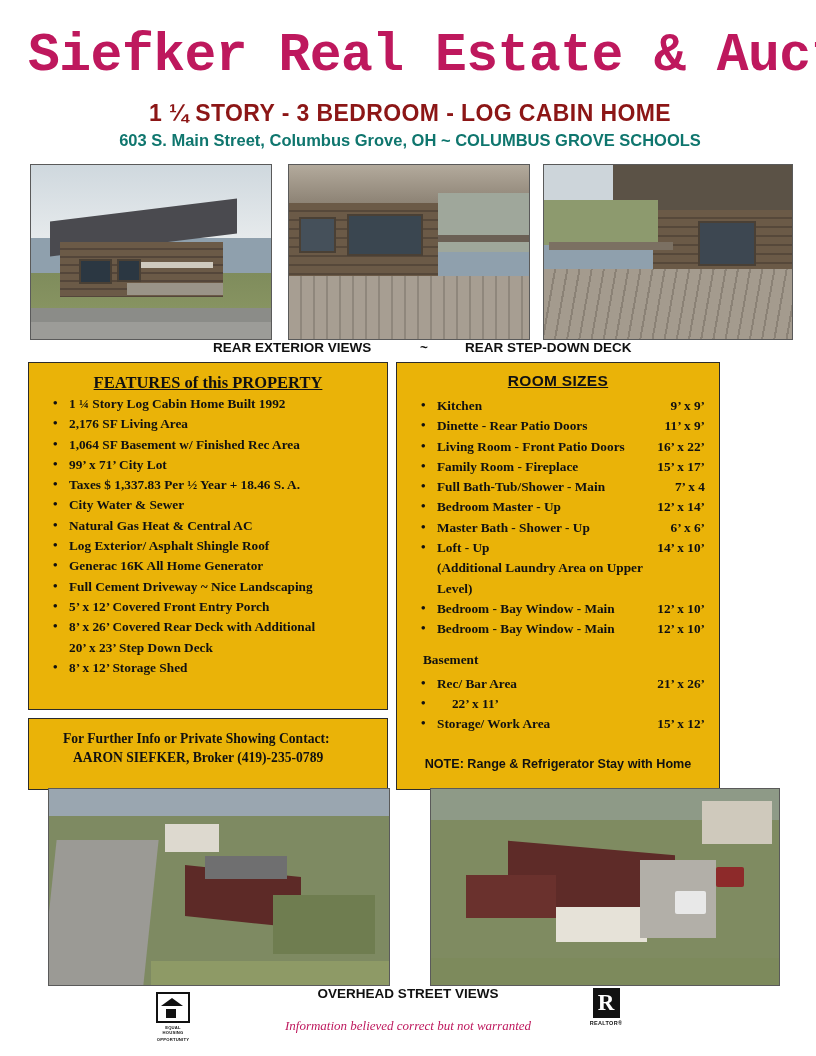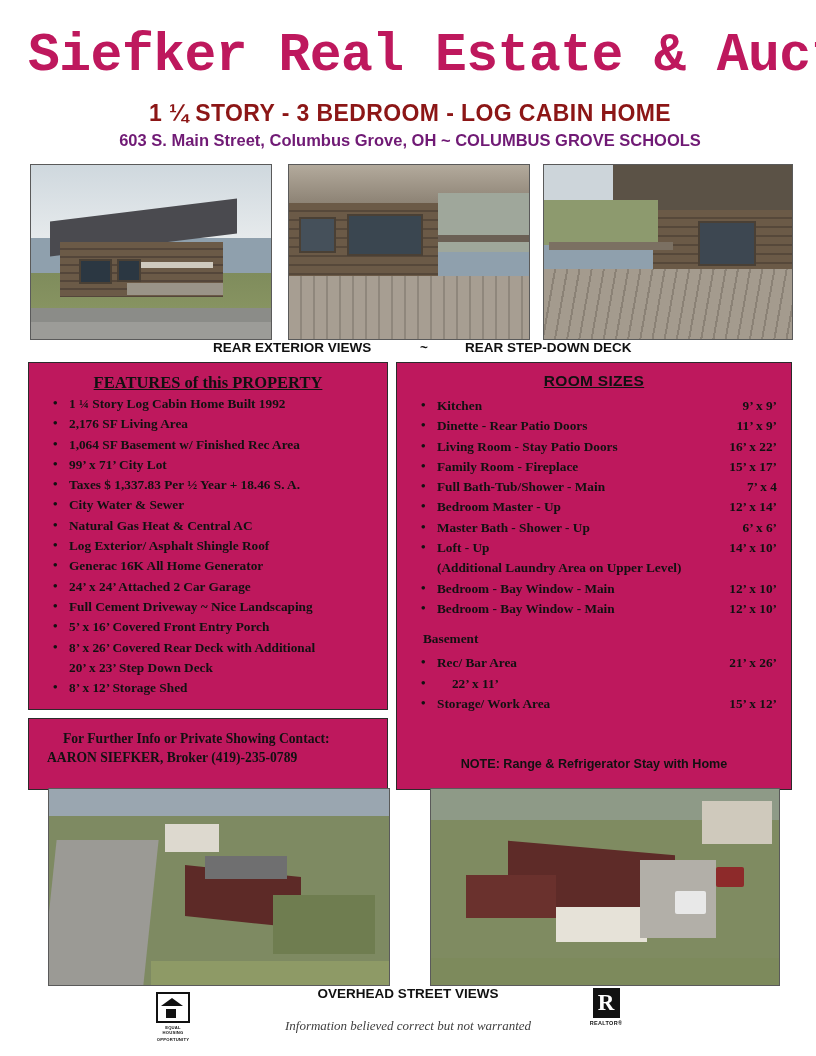--- a/index.html
+++ b/index.html
@@ -46,21 +46,21 @@
   }
   .subheadline {
     position: absolute;
     top: 131px;
     left: 28px;
     width: 764px;
     text-align: center;
     font-family: "Liberation Sans", sans-serif;
     font-weight: bold;
     font-size: 16.5px;
-    color: #701a75;
+    color: #0f766e;
     white-space: nowrap;
   }
 
   
   .photo {
     position: absolute;
     overflow: hidden;
     border: 1px solid #5a5a5a;
     background: #8fa0ad;
   }
@@ -81,26 +81,26 @@
     color: #111;
   }
   .cap-a { position: absolute; left: 183px; top: 0; }
   .cap-tilde { position: absolute; left: 390px; top: 0; }
   .cap-b { position: absolute; left: 435px; top: 0; }
 
   
   .box {
     position: absolute;
     border: 1px solid #2b2b2b;
-    background: #be185d;
+    background: #eab308;
     box-sizing: border-box;
   }
   .features-box { left: 28px; top: 362px; width: 360px; height: 348px; }
   .contact-box  { left: 28px; top: 718px; width: 360px; height: 72px; }
-  .rooms-box    { left: 396px; top: 362px; width: 396px; height: 428px; }
+  .rooms-box    { left: 396px; top: 362px; width: 324px; height: 428px; }
 
   .box-title {
     text-align: center;
     font-family: "Liberation Serif", serif;
     font-weight: bold;
     font-size: 16.5px;
     text-decoration: underline;
     margin-top: 10px;
   }
   .rooms-title {
@@ -184,21 +184,21 @@
   .contact-line1 {
     font-family: "Liberation Serif", serif;
     font-weight: bold;
     font-size: 13.6px;
     margin: 12px 0 0 34px;
   }
   .contact-line2 {
     font-family: "Liberation Serif", serif;
     font-weight: bold;
     font-size: 13.6px;
-    margin: 3px 0 0 18px;
+    margin: 3px 0 0 44px;
   }
 
   
   .b1 { left: 48px;  top: 788px; width: 340px; height: 196px; }
   .b2 { left: 430px; top: 788px; width: 348px; height: 196px; }
 
   .overhead-caption {
     position: absolute;
     top: 986px;
     left: 0;
@@ -210,21 +210,21 @@
   }
   .disclaimer {
     position: absolute;
     top: 1018px;
     left: 0;
     width: 816px;
     text-align: center;
     font-family: "Liberation Serif", serif;
     font-style: italic;
     font-size: 13px;
-    color: #404040;
+    color: #be185d;
   }
 
   
   .eho-logo {
     position: absolute;
     left: 155px;
     top: 992px;
     width: 36px;
     text-align: center;
   }
@@ -364,23 +364,22 @@
   <ul class="bullets">
     <li>1 ¼ Story Log Cabin Home Built 1992</li>
     <li>2,176 SF Living Area</li>
     <li>1,064 SF Basement w/ Finished Rec Area</li>
     <li>99’ x 71’ City Lot</li>
     <li>Taxes $ 1,337.83 Per ½ Year + 18.46 S. A.</li>
     <li>City Water &amp; Sewer</li>
     <li>Natural Gas Heat &amp; Central AC</li>
     <li>Log Exterior/ Asphalt Shingle Roof</li>
     <li>Generac 16K All Home Generator</li>
-    <li>24’ x 24’ Attached 2 Car Garage</li>
     <li>Full Cement Driveway ~ Nice Landscaping</li>
-    <li>5’ x 16’ Covered Front Entry Porch</li>
+    <li>5’ x 12’ Covered Front Entry Porch</li>
     <li>8’ x 26’ Covered Rear Deck with Additional</li>
     <li class="cont">20’ x 23’ Step Down Deck</li>
     <li>8’ x 12’ Storage Shed</li>
   </ul>
 </div>
 
 <div class="box contact-box">
   <div class="contact-line1">For Further Info or Private Showing Contact:</div>
   <div class="contact-line2">AARON SIEFKER, Broker (419)-235-0789</div>
 </div>
@@ -391,21 +390,21 @@
   <ul class="rooms-list">
     <li>
       <span class="rname">Kitchen</span>
       <span class="rsize">9’ x 9’</span>
     </li>
     <li>
       <span class="rname">Dinette - Rear Patio Doors</span>
       <span class="rsize">11’ x 9’</span>
     </li>
     <li>
-      <span class="rname">Living Room - Stay Patio Doors</span>
+      <span class="rname">Living Room - Front Patio Doors</span>
       <span class="rsize">16’ x 22’</span>
     </li>
     <li>
       <span class="rname">Family Room - Fireplace</span>
       <span class="rsize">15’ x 17’</span>
     </li>
     <li>
       <span class="rname">Full Bath-Tub/Shower - Main</span>
       <span class="rsize">7’ x 4</span>
     </li>

